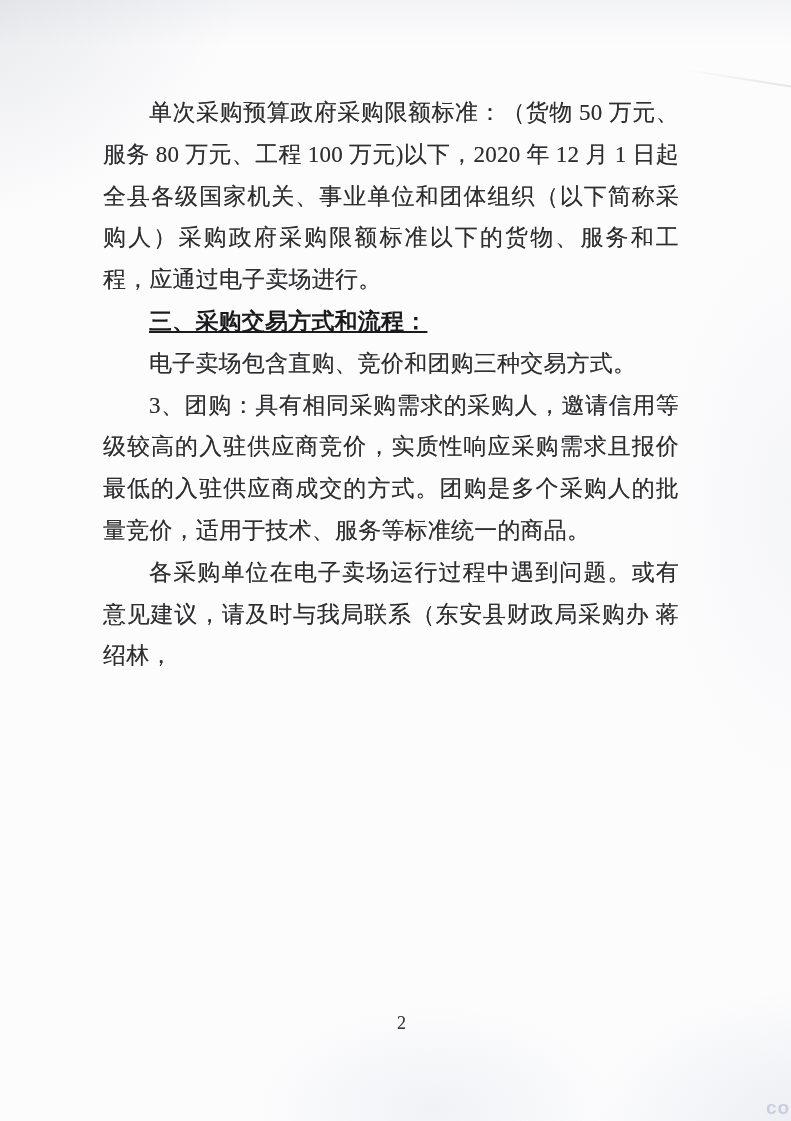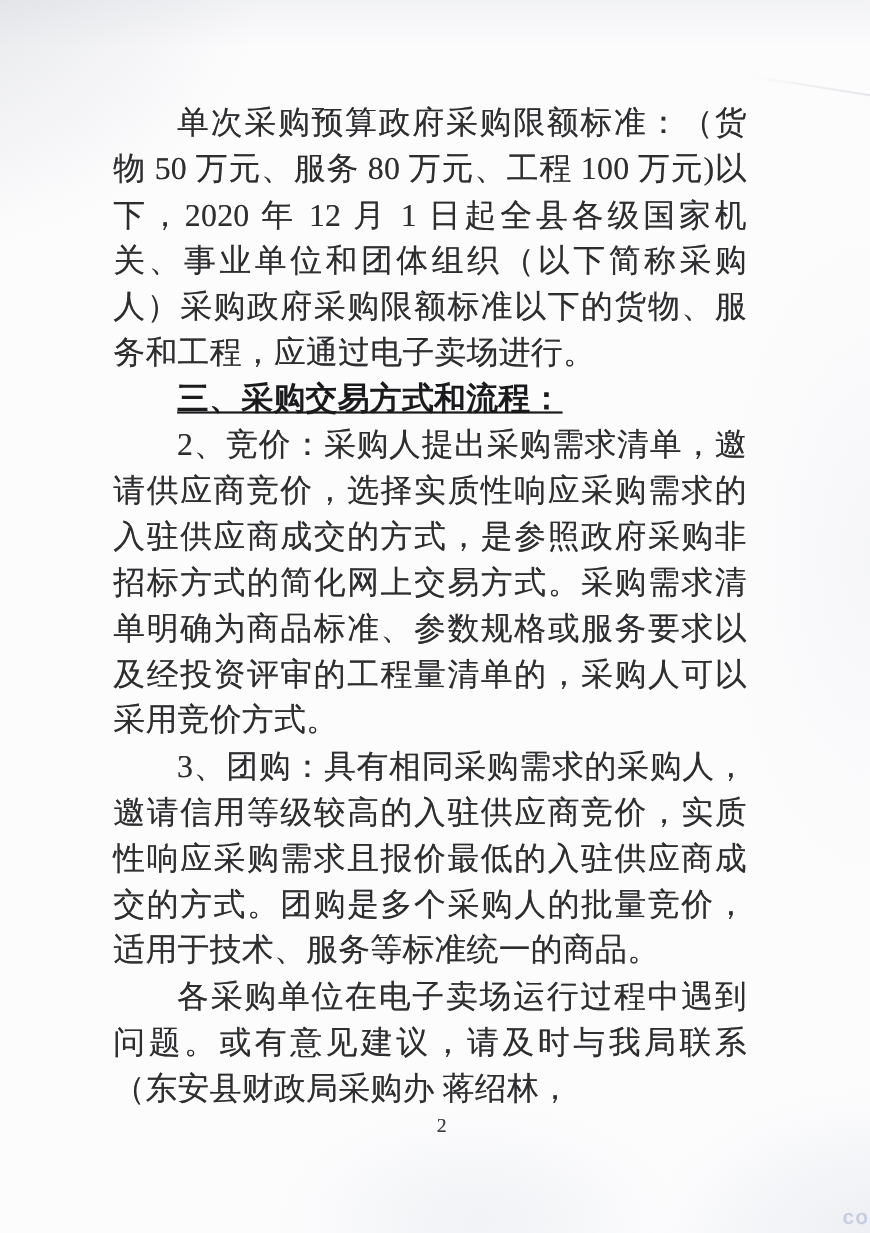--- a/index.html
+++ b/index.html
@@ -33,21 +33,21 @@
     border-radius: 2px;
   }
   .content {
     position: absolute;
     left: 103px;
     top: 92px;
     width: 576px;
   }
   .para, .heading {
     margin: 0;
-    font-size: 29px;
+    font-size: 23px;
     line-height: 41.8px;
     text-indent: 2em;
     letter-spacing: 0.2px;
   }
   .para {
     font-family: "Liberation Serif", serif;
     color: #2e2e30;
     text-align: justify;
     text-justify: inter-ideograph;
     text-shadow: 0 0 0.5px rgba(46,46,48,0.55);
@@ -87,21 +87,21 @@
 </head>
 <body>
 
 <div class="page">
   <div class="crease"></div>
 
   <div class="content" id="doc-content">
 
   <p class="para">单次采购预算政府采购限额标准：（货物 50 万元、服务 80 万元、工程 100 万元)以下，2020 年 12 月 1 日起全县各级国家机关、事业单位和团体组织（以下简称采购人）采购政府采购限额标准以下的货物、服务和工程，应通过电子卖场进行。</p>
       <p class="heading">三、采购交易方式和流程：</p>
-      <p class="para">2、竞价：采购人提出采购需求清单，邀请供应商竞价，选择实质性响应采购需求的入驻供应商成交的方式，是参照政府采购非招标方式的简化网上交易方式。采购需求清单明确为商品标准、参数规格或服务要求以及经投资评审的工程量清单的，采购人可以采用竞价方式。</p>
+      <p class="para">电子卖场包含直购、竞价和团购三种交易方式。</p>
       <p class="para">3、团购：具有相同采购需求的采购人，邀请信用等级较高的入驻供应商竞价，实质性响应采购需求且报价最低的入驻供应商成交的方式。团购是多个采购人的批量竞价，适用于技术、服务等标准统一的商品。</p>
       <p class="para">各采购单位在电子卖场运行过程中遇到问题。或有意见建议，请及时与我局联系（东安县财政局采购办 蒋绍林，</p>
     </div>
 
   <div class="page-number">2</div>
 
   <div class="watermark">com</div>
 </div>
 
 </body></html>

